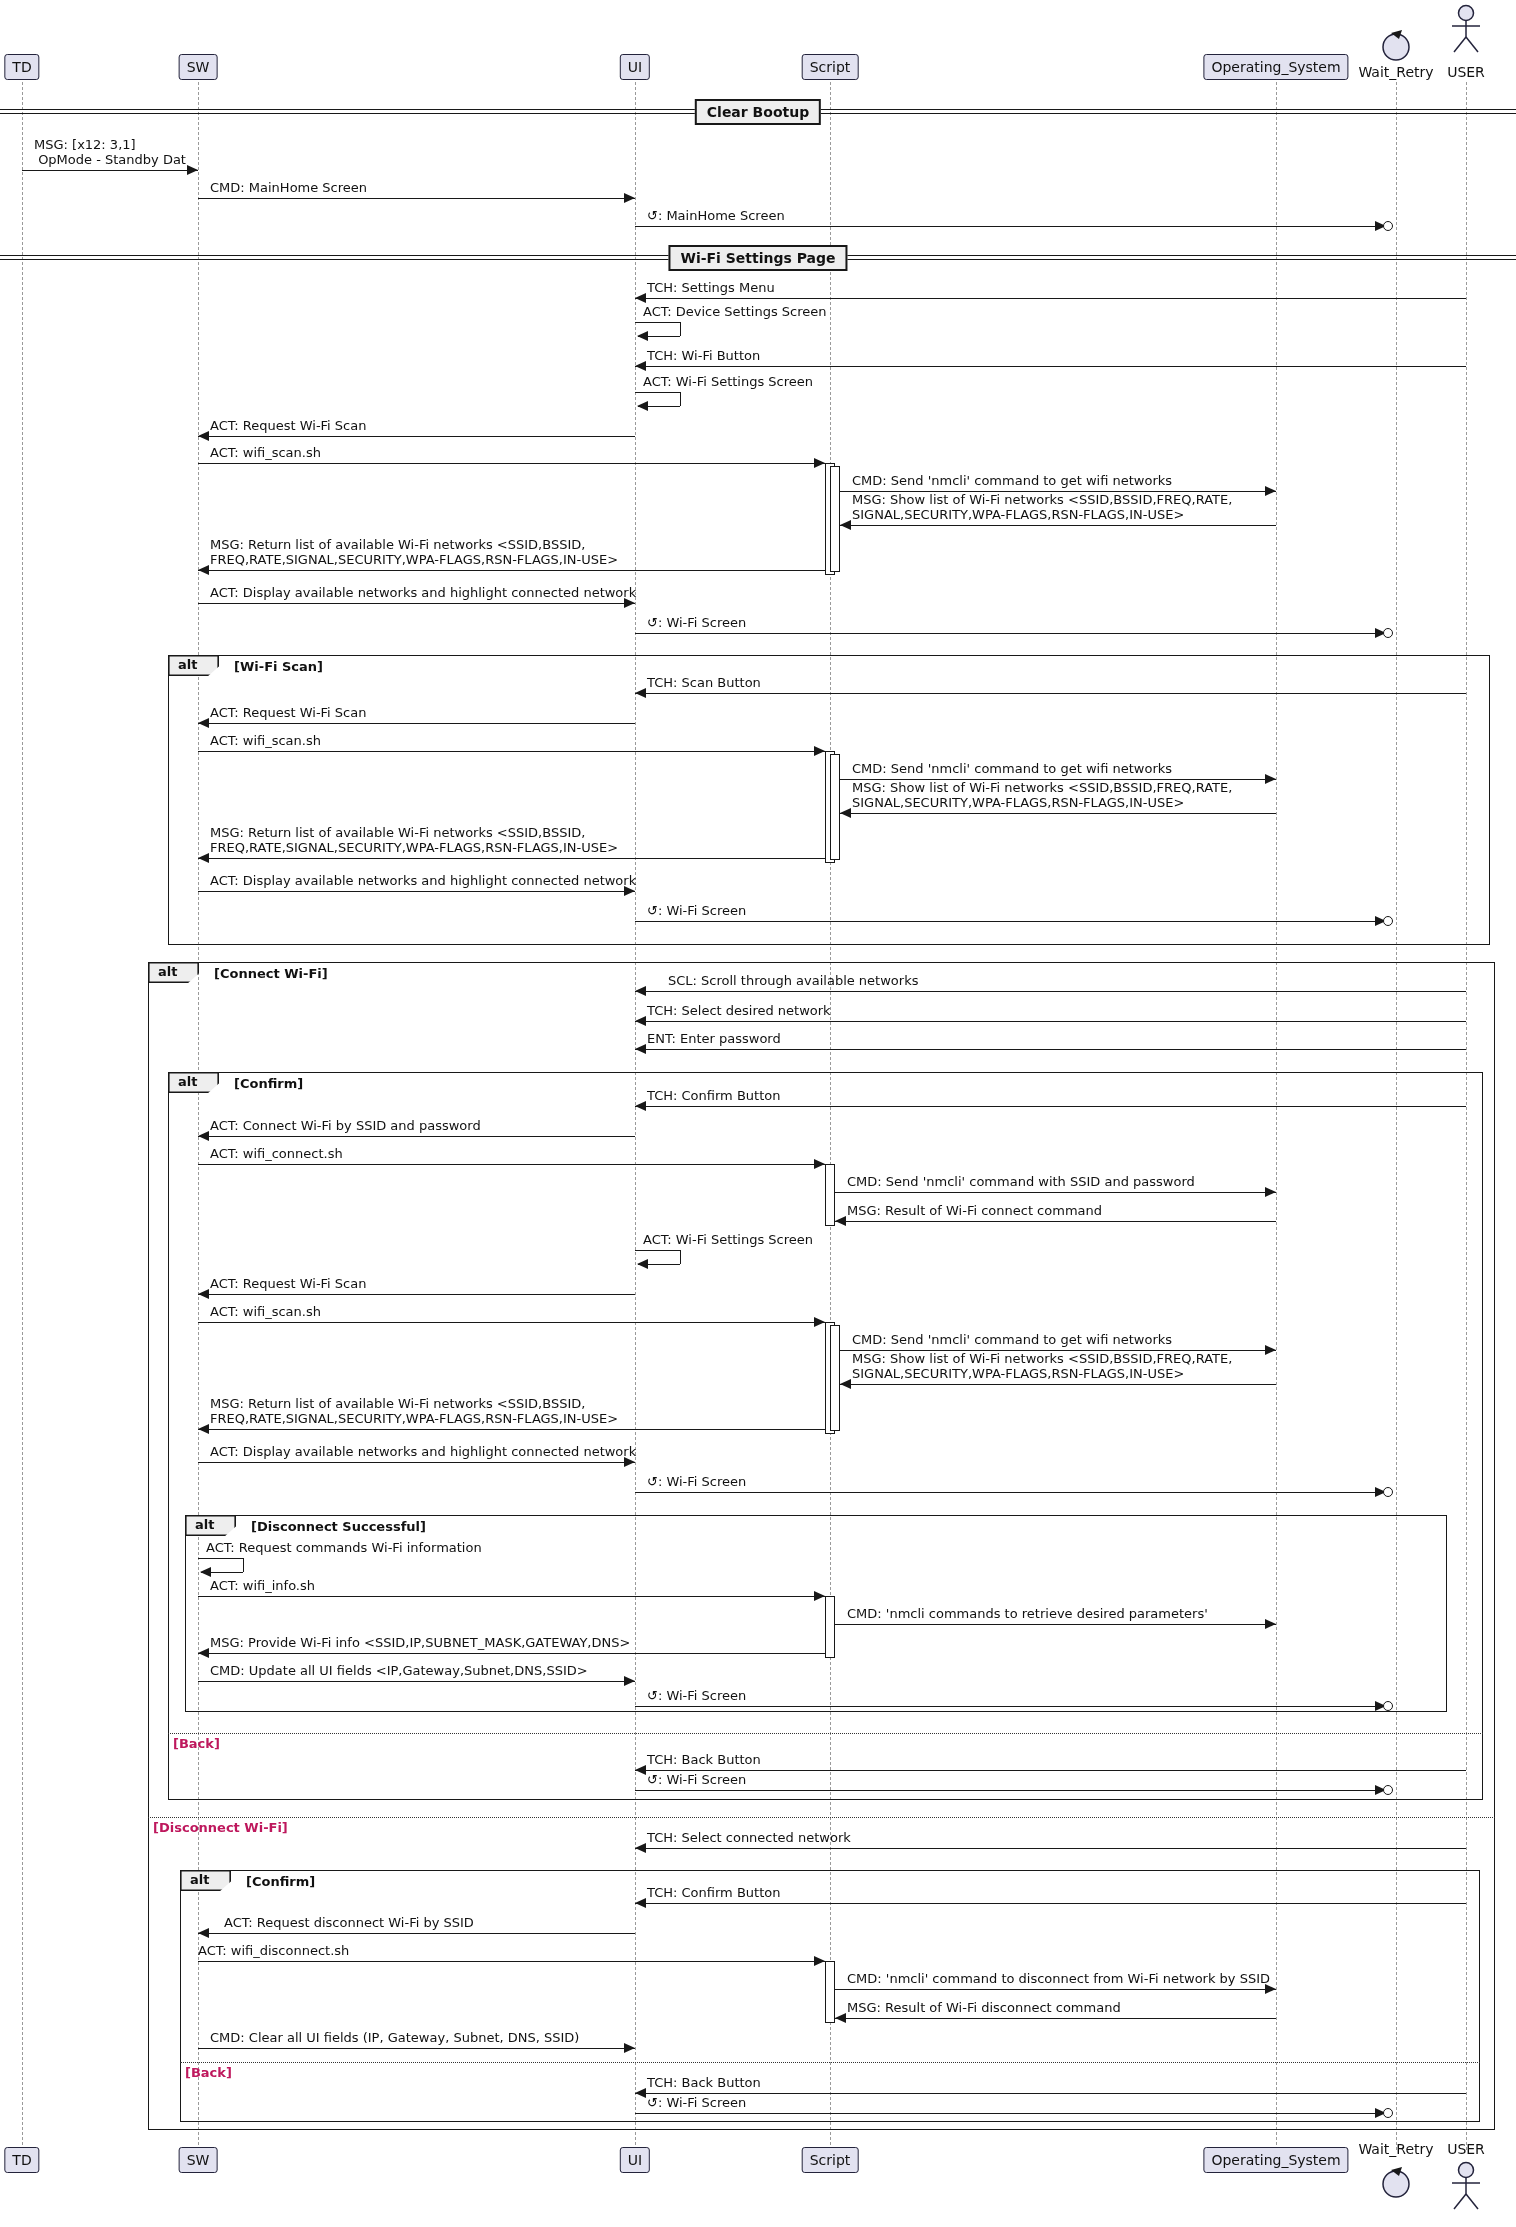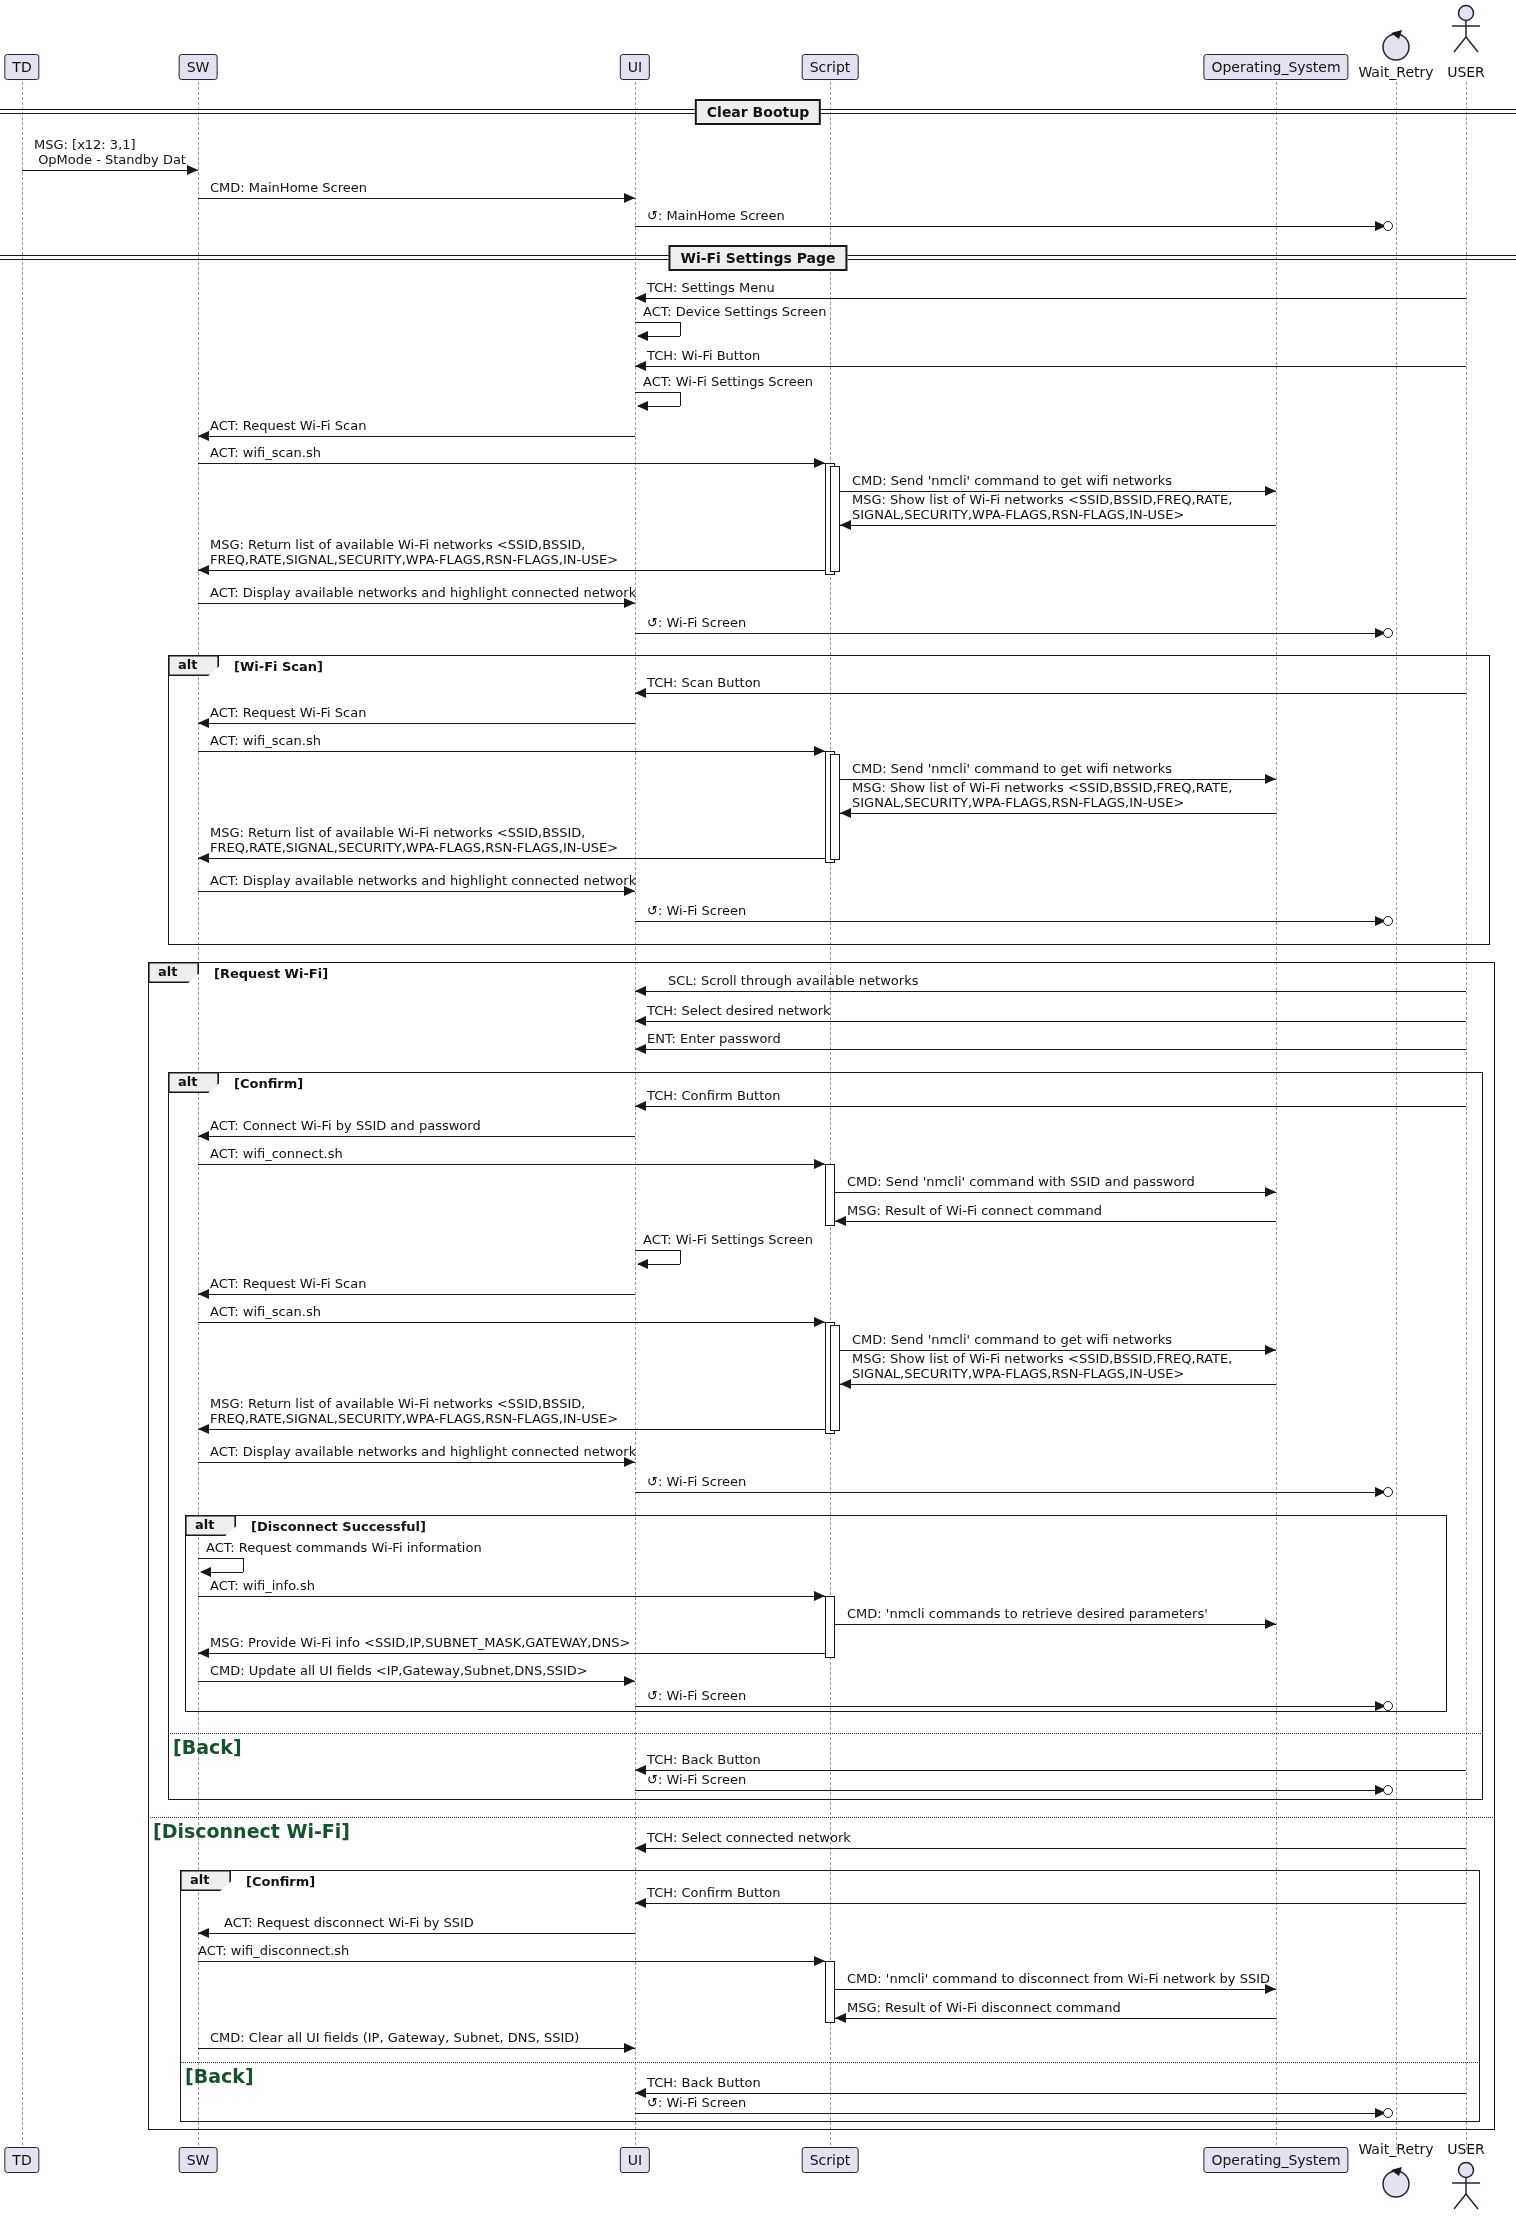--- a/index.html
+++ b/index.html
@@ -16,42 +16,42 @@
   .ah-left{position:absolute;width:0;height:0;border-top:5px solid transparent;border-bottom:5px solid transparent;border-right:11px solid #181818;}
   .endcircle{position:absolute;width:8px;height:8px;border:1.6px solid #181818;border-radius:50%;background:#fff;}
   .vline{position:absolute;width:0;border-left:1.4px solid #181818;}
   .activation{position:absolute;width:10px;background:#fff;border:1.2px solid #181818;box-sizing:border-box;}
   .frame{position:absolute;border:1.7px solid #181818;box-sizing:border-box;}
   .frametab{position:absolute;background:#EEEEEE;box-shadow:inset 0 0 0 1.6px #181818;
             clip-path:polygon(0 0,100% 0,100% 52%,78% 100%,0 100%);
             font-size:13px;font-weight:bold;padding:2px 22px 4px 10px;color:#111;}
   .framecond{position:absolute;font-size:13px;font-weight:bold;white-space:nowrap;color:#111;}
   .elseline{position:absolute;height:0;border-top:1.6px dotted #333;}
-  .elselabel{position:absolute;font-size:19px;font-weight:bold;white-space:nowrap;color:#14532d;}
+  .elselabel{position:absolute;font-size:13px;font-weight:bold;white-space:nowrap;color:#be185d;}
   .divline{position:absolute;left:0;width:1516px;height:0;border-top:1.6px solid #181818;}
   .divbox{position:absolute;transform:translate(-50%,-50%);background:#EEEEEE;border:2px solid #181818;
           font-size:14px;font-weight:bold;padding:3px 10px;white-space:nowrap;color:#111;}
 </style>
 </head>
 <body>
 
 <div id="diagram">
     <div class="lifeline" style="left: 22px; top: 82px; height: 2068px;"></div>
     <div class="lifeline" style="left: 198px; top: 82px; height: 2068px;"></div>
     <div class="lifeline" style="left: 635px; top: 82px; height: 2068px;"></div>
     <div class="lifeline" style="left: 830px; top: 82px; height: 2068px;"></div>
     <div class="lifeline" style="left: 1276px; top: 82px; height: 2068px;"></div>
     <div class="lifeline" style="left: 1396px; top: 82px; height: 2068px;"></div>
     <div class="lifeline" style="left: 1466px; top: 82px; height: 2068px;"></div>
     <div class="frame" style="left: 168px; top: 655px; width: 1322px; height: 290px;"></div>
     <div class="frametab" style="left: 168px; top: 655px;">alt</div>
     <div class="framecond" style="left: 234px; top: 659px;">[Wi-Fi Scan]</div>
     <div class="frame" style="left: 148px; top: 962px; width: 1347px; height: 1168px;"></div>
     <div class="frametab" style="left: 148px; top: 962px;">alt</div>
-    <div class="framecond" style="left: 214px; top: 966px;">[Request Wi-Fi]</div>
+    <div class="framecond" style="left: 214px; top: 966px;">[Connect Wi-Fi]</div>
     <div class="elseline" style="left: 148px; top: 1817px; width: 1347px;"></div>
     <div class="elselabel" style="left: 153px; top: 1820px;">[Disconnect Wi-Fi]</div>
     <div class="frame" style="left: 168px; top: 1072px; width: 1315px; height: 728px;"></div>
     <div class="frametab" style="left: 168px; top: 1072px;">alt</div>
     <div class="framecond" style="left: 234px; top: 1076px;">[Confirm]</div>
     <div class="elseline" style="left: 168px; top: 1733px; width: 1315px;"></div>
     <div class="elselabel" style="left: 173px; top: 1736px;">[Back]</div>
     <div class="frame" style="left: 185px; top: 1515px; width: 1262px; height: 197px;"></div>
     <div class="frametab" style="left: 185px; top: 1515px;">alt</div>
     <div class="framecond" style="left: 251px; top: 1519px;">[Disconnect Successful]</div>

